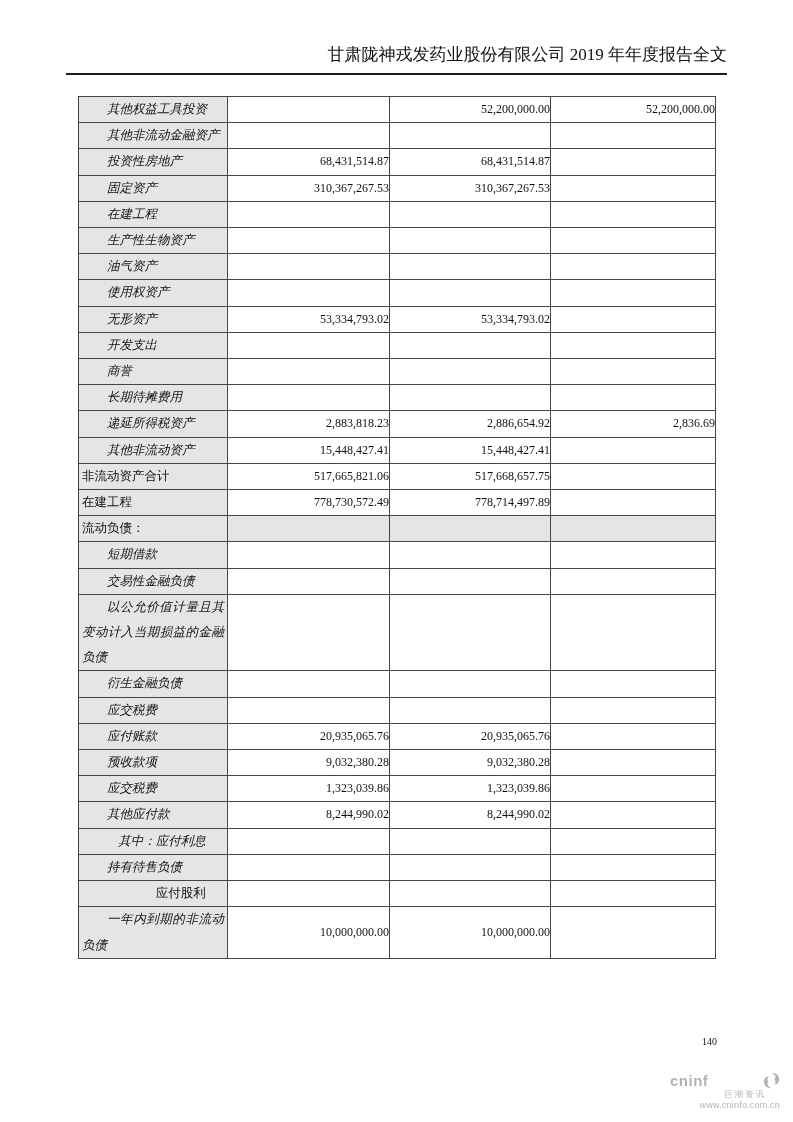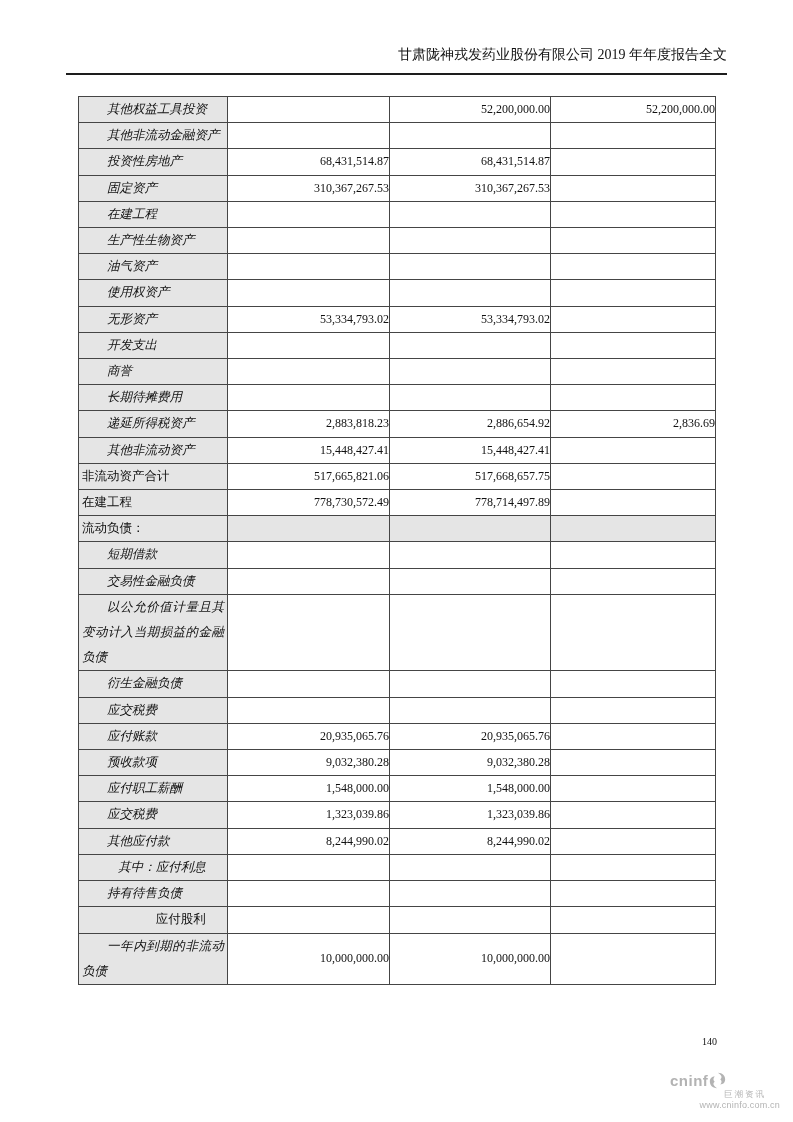--- a/index.html
+++ b/index.html
@@ -14,21 +14,21 @@
     width:793px;height:1122px;
     background:#ffffff;
     font-family:"Liberation Serif","DejaVu Serif",serif;
     color:var(--ink);
     overflow:hidden;
   }
   
   .page-header{
     position:absolute;left:66px;top:46px;width:661px;
     text-align:right;
-    font-size:14px;line-height:18px;
+    font-size:17px;line-height:18px;
     padding-bottom:9px;
     border-bottom:2px solid #1d1d1d;
   }
   
   .balance-table{
     position:absolute;left:78px;top:96px;width:637px;
     border-collapse:collapse;table-layout:fixed;
     border:1px solid var(--table-border);
   }
   .balance-table td{
@@ -64,21 +64,21 @@
     text-align:right;font-size:10px;
   }
   .cninfo-logo{
     position:absolute;right:13px;top:1072px;
     width:110px;
     color:var(--logo-gray);
     font-family:"Liberation Sans","DejaVu Sans",sans-serif;
     text-align:right;
     line-height:1;
   }
-  .logo-row{display:flex;justify-content:flex-start;align-items:center;gap:1px;}
+  .logo-row{display:flex;justify-content:space-between;align-items:center;gap:1px;}
   .logo-brand{font-weight:bold;font-size:15px;letter-spacing:.5px;}
   .logo-swirl{display:block;}
   .logo-cn{font-size:8.5px;letter-spacing:2px;margin:1px 14px 2px 0;}
   .logo-url{font-size:9px;letter-spacing:.2px;}
 </style>
 </head>
 <body>
 
 <div class="page">
 
@@ -277,28 +277,20 @@
           <td class="value-cell">20,935,065.76</td>
           <td class="value-cell">20,935,065.76</td>
           <td class="value-cell"></td>
         </tr>
         <tr>
           <td class="label-cell indent-1">
             <div class="label-text">预收款项</div>
           </td>
           <td class="value-cell">9,032,380.28</td>
           <td class="value-cell">9,032,380.28</td>
-          <td class="value-cell"></td>
-        </tr>
-        <tr>
-          <td class="label-cell indent-1">
-            <div class="label-text">应付职工薪酬</div>
-          </td>
-          <td class="value-cell">1,548,000.00</td>
-          <td class="value-cell">1,548,000.00</td>
           <td class="value-cell"></td>
         </tr>
         <tr>
           <td class="label-cell indent-1">
             <div class="label-text">应交税费</div>
           </td>
           <td class="value-cell">1,323,039.86</td>
           <td class="value-cell">1,323,039.86</td>
           <td class="value-cell"></td>
         </tr>

